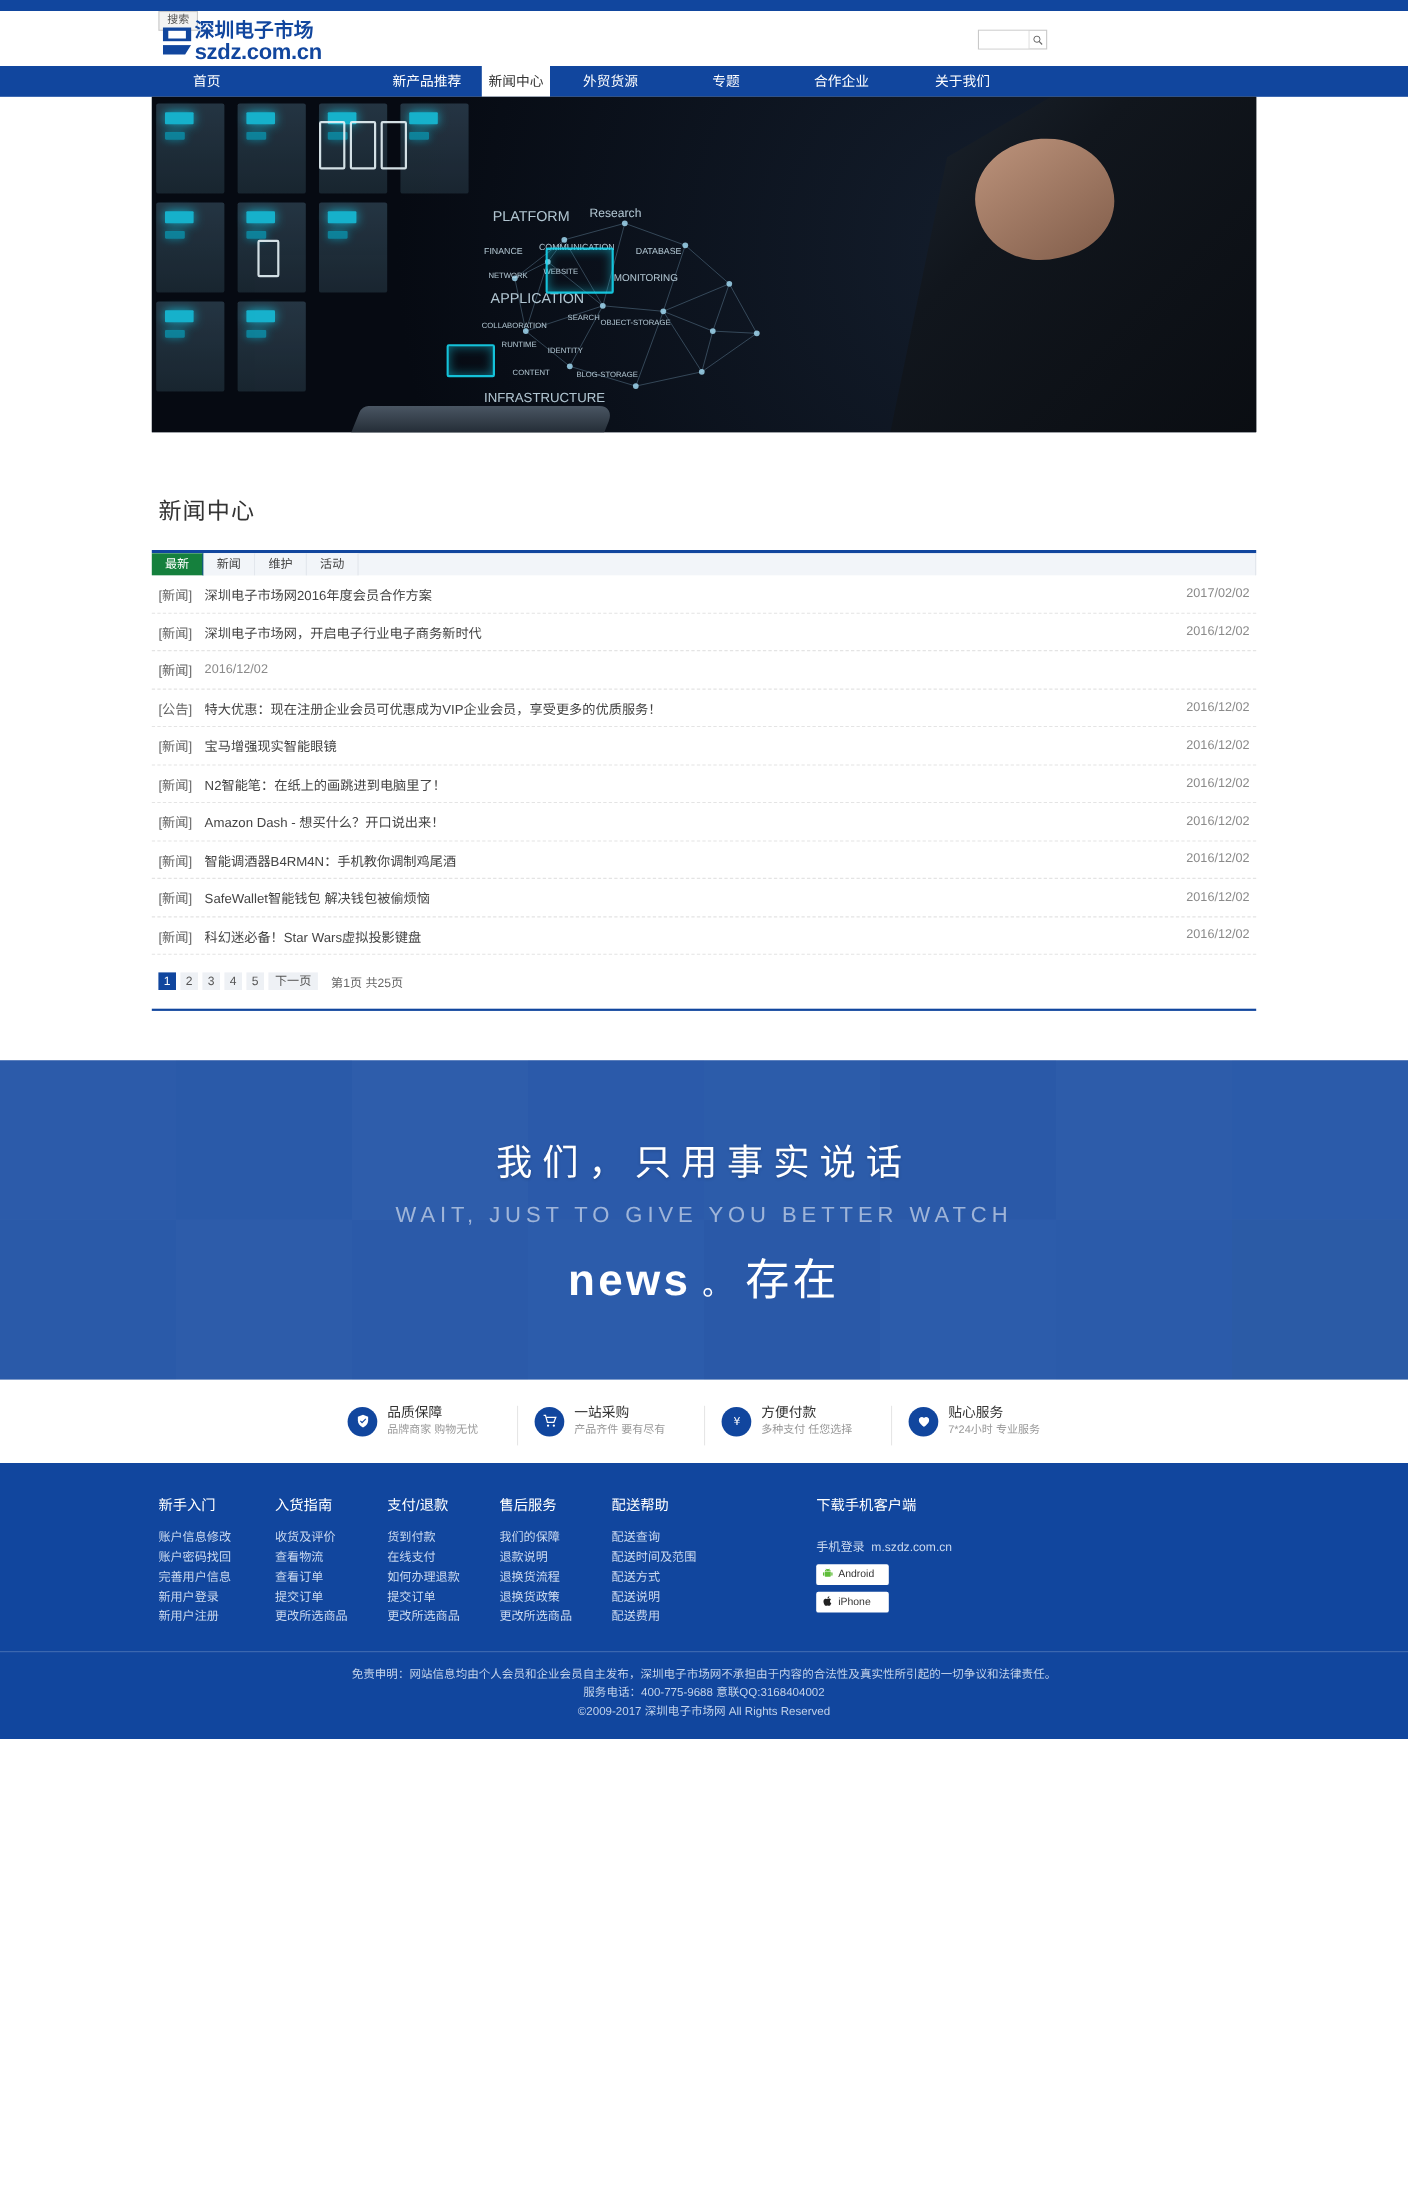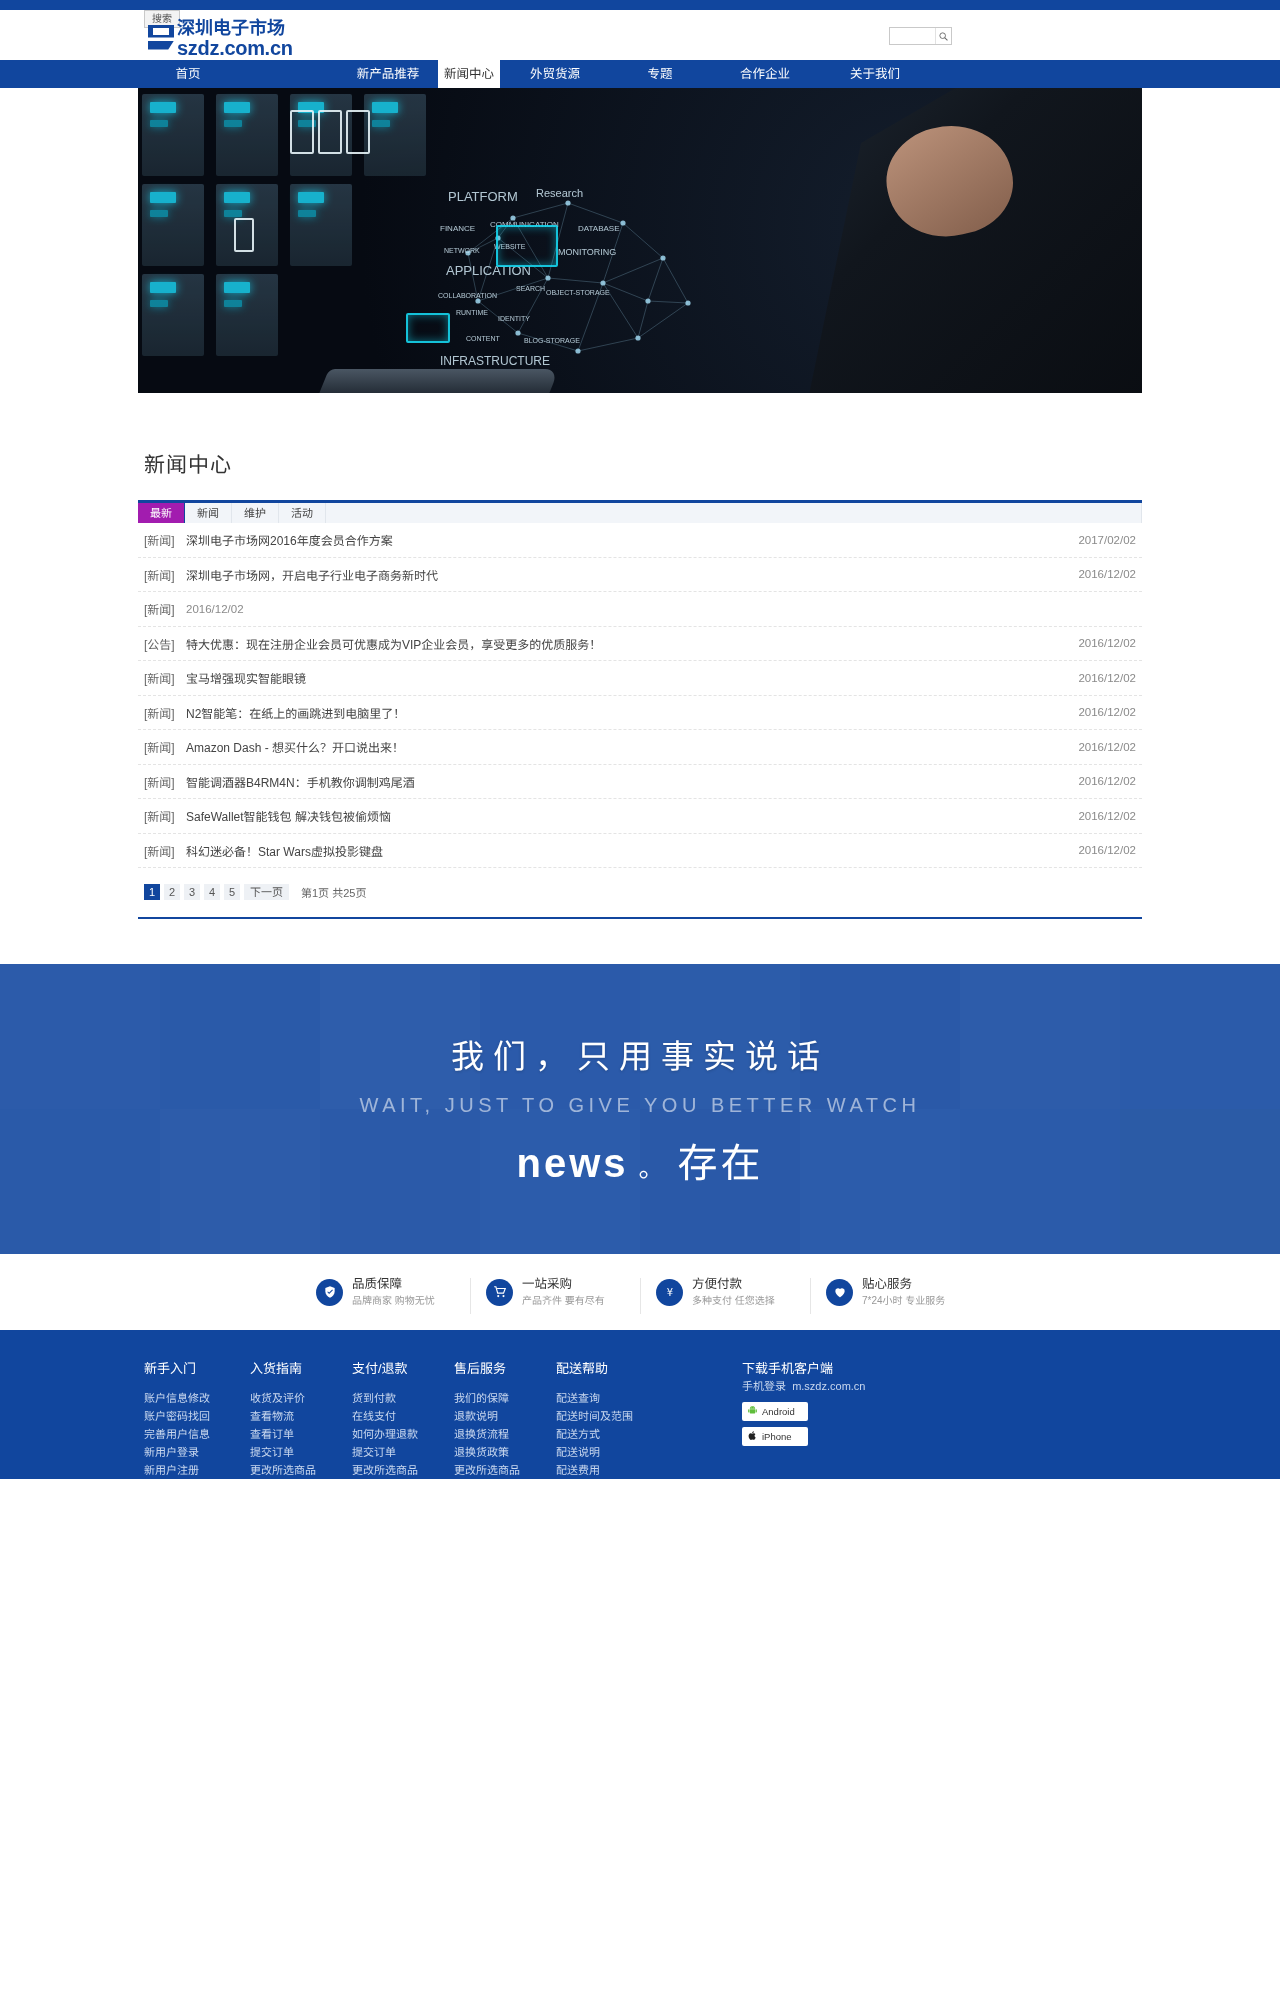--- a/index.html
+++ b/index.html
@@ -79,21 +79,21 @@
   .hero-scr.w { border-color:#e8f4f8; box-shadow:none; }
 
   
   .main { width:1004px; margin:0 auto; padding-top:55px; padding-bottom:45px; }
   .page-title { font-size:21px; color:#333; font-weight:normal; padding-left:6px; margin-bottom:22px;
       letter-spacing:1px; }
   .tabs-wrap { border-top:3px solid #11469e; }
   .tabs { display:flex; background:#f2f5f9; height:20px; }
   .tab { width:47px; height:20px; line-height:20px; text-align:center; font-size:11px;
       color:#444; border-right:1px solid #e1e6ec; cursor:pointer; background:#f2f5f9; }
-  .tab.active { background:#a21caf; color:#fff; border-right:1px solid #11469e; }
+  .tab.active { background:#15803d; color:#fff; border-right:1px solid #11469e; }
   .tab-filler { flex:1; border-right:1px solid #e1e6ec; }
 
   .news-list { list-style:none; }
   .news-row { display:flex; align-items:center; height:34.5px; border-bottom:1px dashed #e4e4e4;
       font-size:12px; cursor:pointer; }
   .news-row:last-child { border-bottom:1px dashed #e4e4e4; }
   .news-cat { width:48px; color:#666; padding-left:6px; flex:0 0 auto; }
   .news-ttl { flex:1; color:#444; }
   .news-date { color:#8a8a8a; padding-right:6px; flex:0 0 auto; font-size:11.5px; }
 
@@ -132,21 +132,21 @@
   .svc-ico svg { width:14px; height:14px; fill:#fff; }
   .svc-t1 { font-size:12.5px; color:#333; line-height:1.35; }
   .svc-t2 { font-size:10px; color:#999; line-height:1.5; }
 
   
   .footer { background:#11469e; color:#fff; padding:28px 0 0; }
   .foot-inner { width:1004px; margin:0 auto; display:flex; padding-left:6px; }
   .fcol { flex:0 0 auto; }
   .fcol h4 { font-size:13px; font-weight:normal; margin-bottom:12px; color:#fff; }
   .fcol a { display:block; font-size:11px; color:#c9d8ef; text-decoration:none; line-height:18px; }
-  .fcol-app h4 { margin-bottom:0; }
+  .fcol-app h4 { margin-bottom:20px; }
   .app-login { font-size:11px; color:#c9d8ef; margin-bottom:9px; }
   .app-btn { width:66px; height:19px; background:#fff; border-radius:2px; display:flex;
       align-items:center; padding-left:5px; margin-bottom:6px; cursor:pointer; }
   .app-btn svg { width:11px; height:11px; margin-right:4px; }
   .app-btn span { font-size:9.5px; color:#333; }
   .foot-bottom { margin-top:22px; border-top:1px solid rgba(255,255,255,.18); padding:12px 0 16px;
       text-align:center; }
   .foot-bottom div { font-size:10.5px; color:#c2d2ea; line-height:17px; }
 </style>
 </head>
@@ -505,13 +505,18 @@
           <span>Android</span>
         </div>
         <div class="app-btn">
           <span><svg viewBox="0 0 24 24" fill="#222">
               <path d="M16.4 12.6c0-2.4 2-3.5 2.05-3.55-1.1-1.65-2.85-1.85-3.45-1.9-1.5-.15-2.9.85-3.65.85-.75 0-1.9-.85-3.15-.8-1.6.05-3.1.95-3.9 2.4-1.7 2.9-.45 7.2 1.2 9.55.8 1.15 1.75 2.45 3 2.4 1.2-.05 1.65-.8 3.1-.8s1.85.8 3.15.75c1.3-.02 2.1-1.2 2.9-2.35.9-1.35 1.3-2.65 1.3-2.7-.05-.05-2.5-.95-2.55-3.85zM14.2 5.5c.65-.8 1.1-1.9 1-3-.95.05-2.1.65-2.8 1.45-.6.7-1.15 1.85-1 2.9 1.05.1 2.15-.55 2.8-1.35z"></path>
             </svg></span>
           <span>iPhone</span>
         </div>
       </div>
     </div>
+  <div class="foot-bottom">
+    <div>免责申明：网站信息均由个人会员和企业会员自主发布，深圳电子市场网不承担由于内容的合法性及真实性所引起的一切争议和法律责任。</div>
+    <div>服务电话：400-775-9688   意联QQ:3168404002</div>
+    <div>©2009-2017  深圳电子市场网 All Rights Reserved</div>
+  </div>
 </div>
 
 </body></html>

